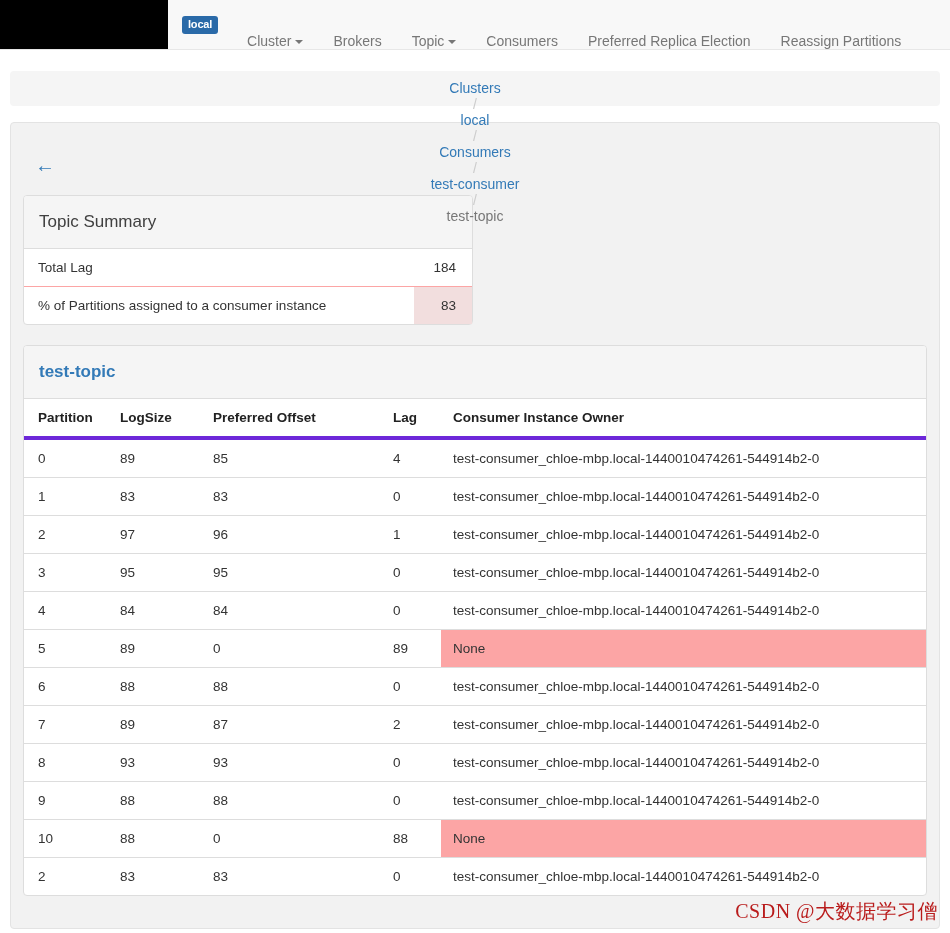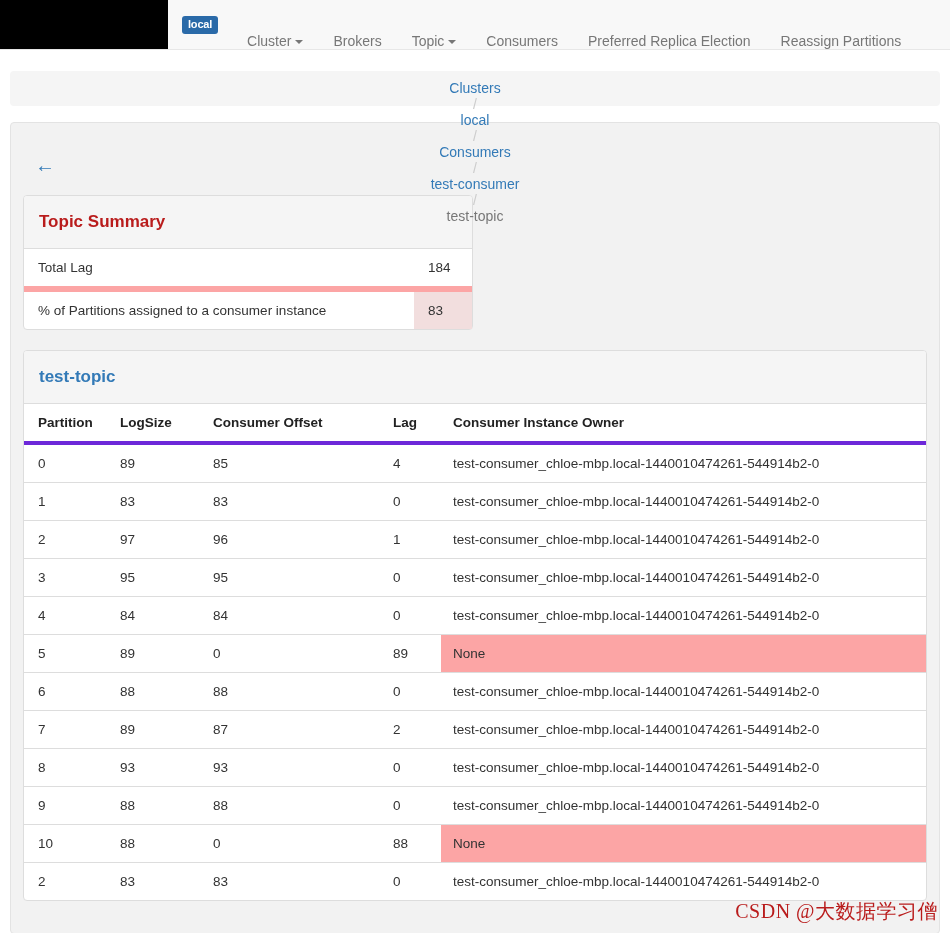--- a/index.html
+++ b/index.html
@@ -116,43 +116,44 @@
   }
   .panel-summary { width: 450px; }
   .panel-heading {
     background: #f5f5f5;
     border-bottom: 1px solid #dddddd;
     border-radius: 3px 3px 0 0;
     padding: 16px 15px;
   }
   .panel-title {
     font-size: 17px;
-    font-weight: bold;
-    color: #b91c1c;
+    font-weight: normal;
+    color: #404040;
     margin: 0;
   }
   .panel-title-link {
     font-size: 17px;
     font-weight: bold;
     color: #337ab7;
     margin: 0;
     text-decoration: none;
   }
 
   
   table { border-collapse: collapse; width: 100%; }
   .table-summary td {
     font-size: 13.5px;
     color: #333333;
     padding: 11px 14px;
-    border-top: 6px solid #fca5a5;
+    border-top: 1px solid #fca5a5;
     vertical-align: middle;
   }
   .table-summary tr:first-child td { border-top: none; }
   .table-summary td.val {
+    text-align: right;
     width: 58px;
     padding-right: 16px;
   }
   td.danger { background: #f2dede; }
 
   .table-main th {
     font-size: 13.5px;
     font-weight: bold;
     color: #222222;
     text-align: left;
@@ -241,21 +242,21 @@
 
   <div class="panel">
     <div class="panel-heading">
       <a class="panel-title-link">test-topic</a>
     </div>
     <table class="table-main">
       <thead>
         <tr>
           <th class="col-partition">Partition</th>
           <th class="col-logsize">LogSize</th>
-          <th class="col-offset">Consumer Offset</th>
+          <th class="col-offset">Preferred Offset</th>
           <th class="col-lag">Lag</th>
           <th class="col-owner">Consumer Instance Owner</th>
         </tr>
       </thead>
       <tbody id="partitions-body">
           <tr>
             <td class="col-partition">0</td>
             <td class="col-logsize">89</td>
             <td class="col-offset">85</td>
             <td class="col-lag">4</td>

